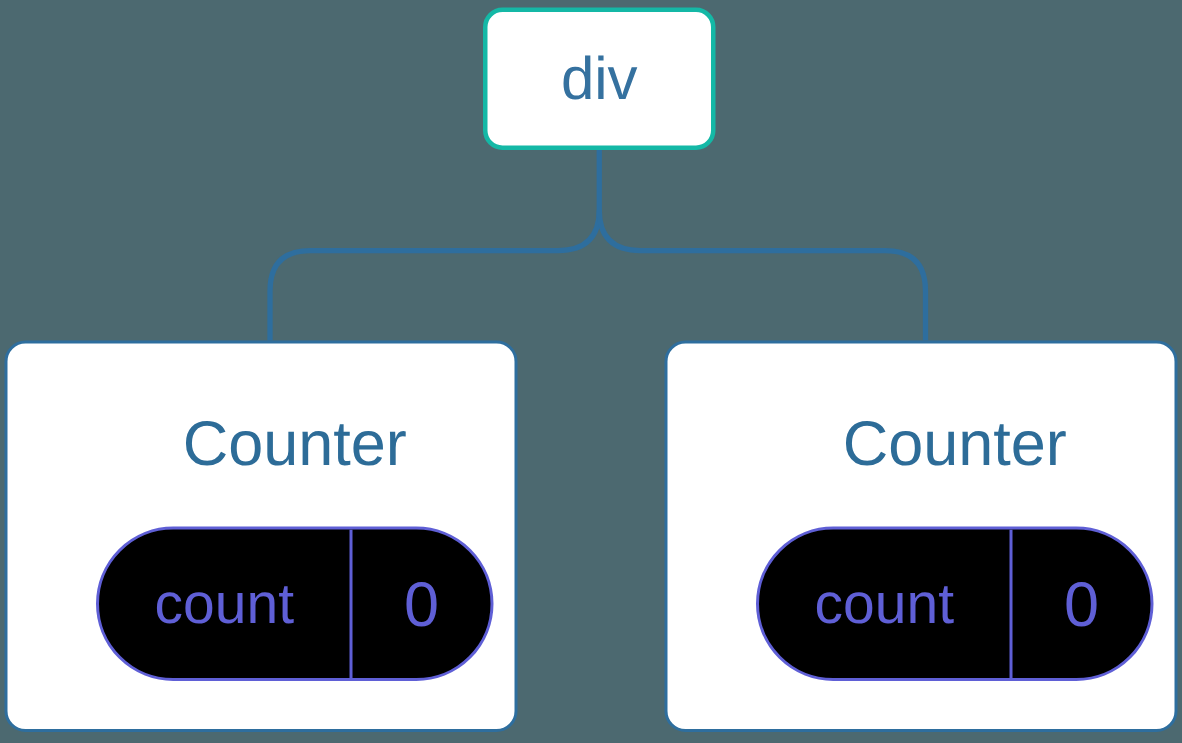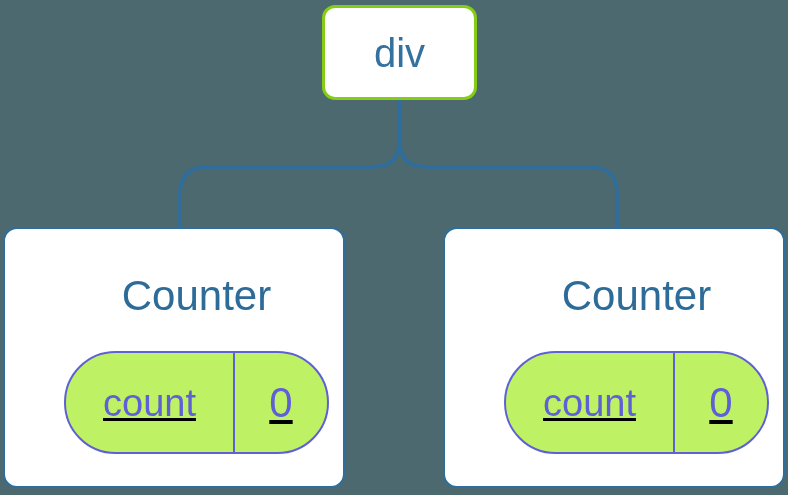--- a/index.html
+++ b/index.html
@@ -19,21 +19,21 @@
     inset: 0;
   }
   
   .root-node {
     position: absolute;
     left: 322px;
     top: 5px;
     width: 155px;
     height: 95px;
     background: #ffffff;
-    border: 3px solid #84cc16;
+    border: 3px solid #14b8a6;
     border-radius: 13px;
     box-sizing: border-box;
     display: flex;
     align-items: center;
     justify-content: center;
     z-index: 2;
   }
   .root-node .label {
     color: #35719f;
     font-size: 40px;
@@ -83,21 +83,21 @@
   }
   
   .state-pill {
     width: 265px;
     height: 103px;
     border: 2px solid #5f5fd6;
     border-radius: 52px;
     box-sizing: border-box;
     display: flex;
     align-items: stretch;
-    background: #bef264;
+    background: #000000;
     overflow: hidden;
     text-decoration: underline;
   }
   .state-key-cell {
     flex: 1;
     display: flex;
     align-items: center;
     justify-content: center;
   }
   .state-value-cell {

